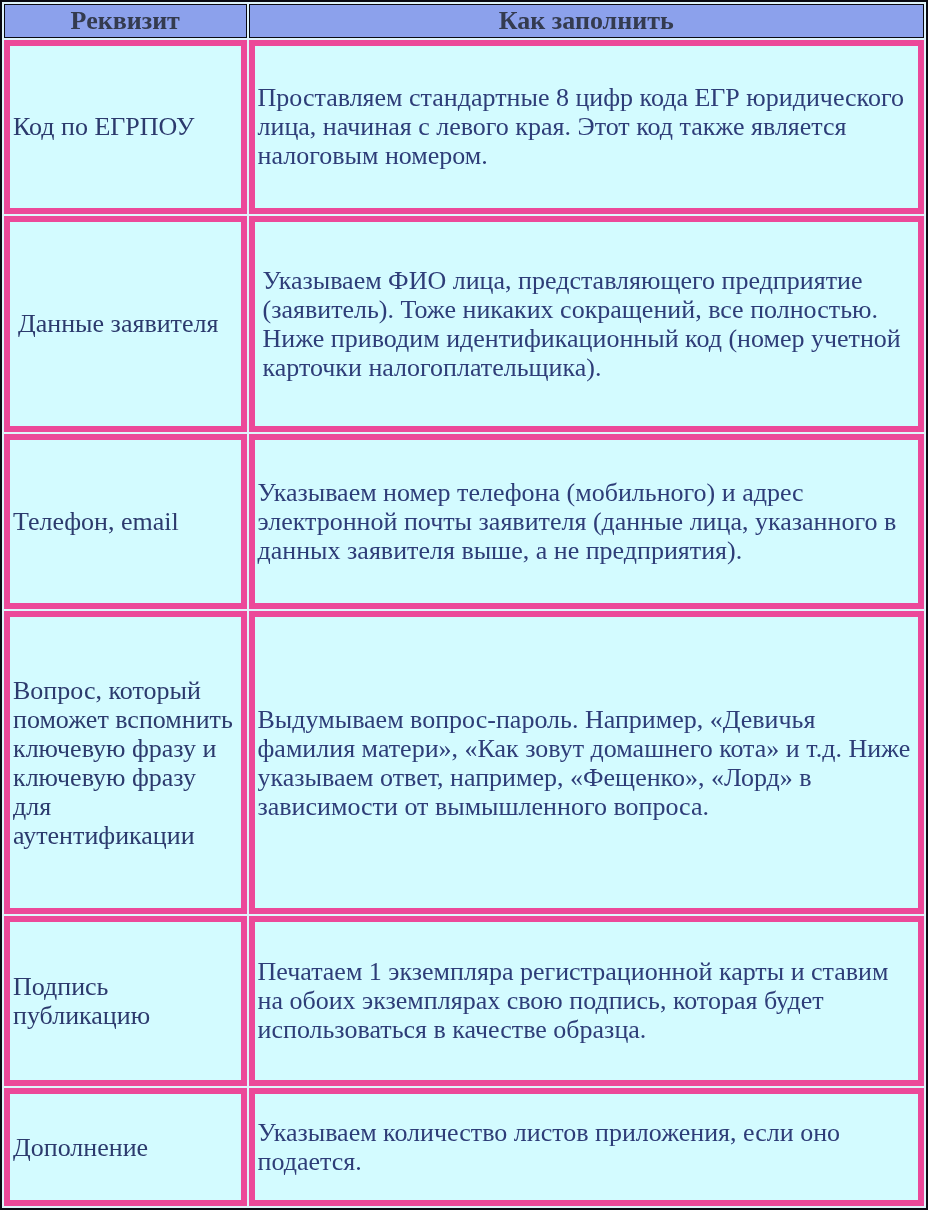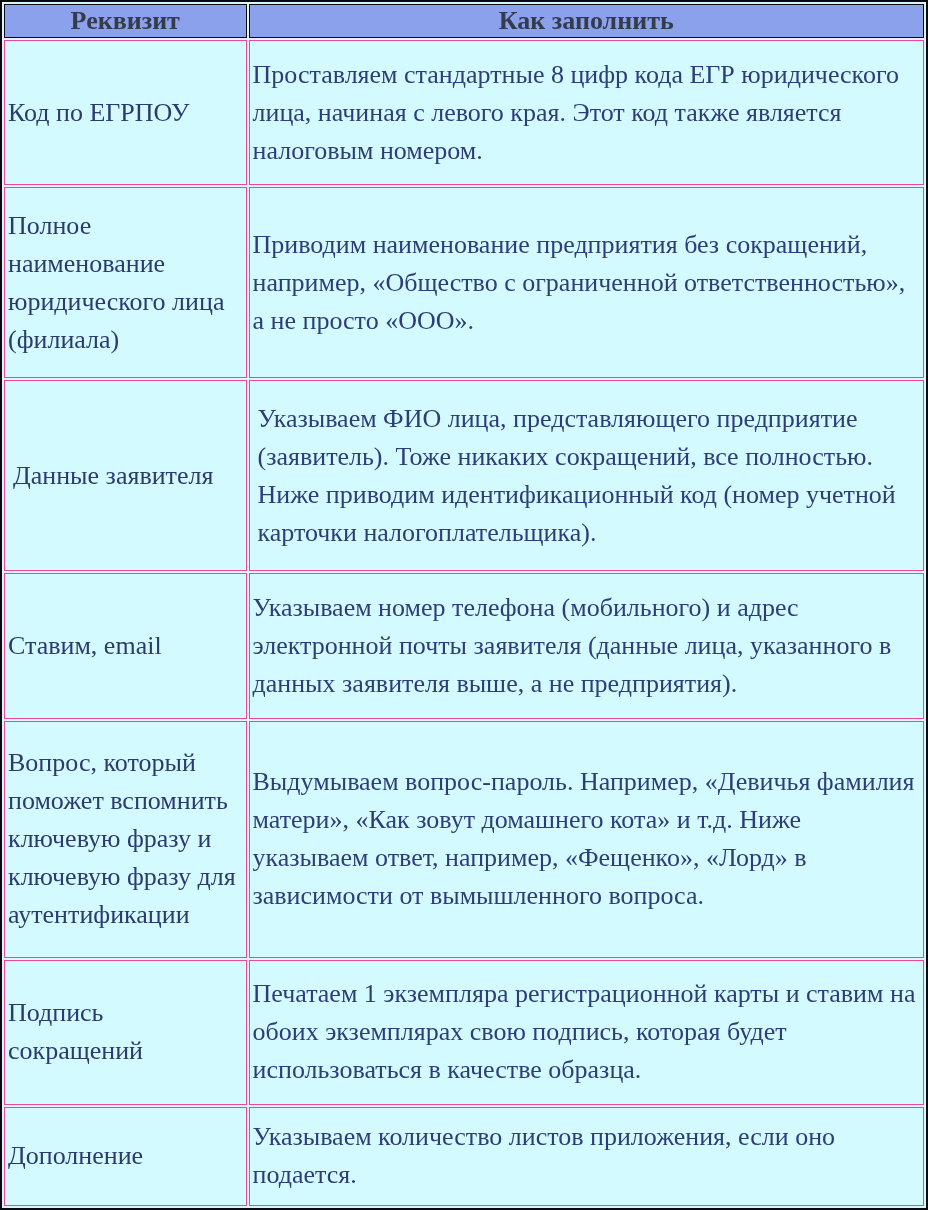--- a/index.html
+++ b/index.html
@@ -32,24 +32,24 @@
     border: 1px solid #0a0a12;
     font-size: 26px;
     font-weight: bold;
     text-align: center;
     vertical-align: middle;
     height: 30px;
     padding: 1px 19px;
   }
   td.cell {
     background: #d3fbff;
-    border: 1px solid #ec4899;
+    border: 6px solid #ec4899;
     color: #2e3d78;
     font-size: 26px;
-    line-height: 38px;
+    line-height: 29px;
     vertical-align: middle;
     padding: 2px 3px;
     box-sizing: border-box;
     overflow: hidden;
   }
   td.cell-field {
     color: #2c3a6d;
   }
   td.cell-how {
     text-align: left;
@@ -78,38 +78,34 @@
       <tr>
         <th class="hdr">Реквизит</th>
         <th class="hdr">Как заполнить</th>
       </tr>
     </thead>
     <tbody>
       <tr class="r0">
         <td class="cell cell-field">Код по ЕГРПОУ</td>
         <td class="cell cell-how">Проставляем стандартные 8 цифр кода ЕГР юридического лица, начиная с левого края. Этот код также является налоговым номером.</td>
       </tr>
-      <tr class="r1">
-        <td class="cell cell-field">Полное наименование юридического лица (филиала)</td>
-        <td class="cell cell-how">Приводим наименование предприятия без сокращений, например, «Общество с ограниченной ответственностью», а не просто «ООО».</td>
-      </tr>
       <tr class="r3">
         <td class="cell cell-field">Данные заявителя</td>
         <td class="cell cell-how">Указываем ФИО лица, представляющего предприятие (заявитель). Тоже никаких сокращений, все полностью. Ниже приводим идентификационный код (номер учетной карточки налогоплательщика).</td>
       </tr>
       <tr class="r4">
-        <td class="cell cell-field">Ставим, email</td>
+        <td class="cell cell-field">Телефон, email</td>
         <td class="cell cell-how">Указываем номер телефона (мобильного) и адрес электронной почты заявителя (данные лица, указанного в данных заявителя выше, а не предприятия).</td>
       </tr>
       <tr class="r5">
         <td class="cell cell-field">Вопрос, который поможет вспомнить ключевую фразу и ключевую фразу для аутентификации</td>
         <td class="cell cell-how">Выдумываем вопрос-пароль. Например, «Девичья фамилия матери», «Как зовут домашнего кота» и т.д. Ниже указываем ответ, например, «Фещенко», «Лорд» в зависимости от вымышленного вопроса.</td>
       </tr>
       <tr class="r7">
-        <td class="cell cell-field">Подпись сокращений</td>
+        <td class="cell cell-field">Подпись публикацию</td>
         <td class="cell cell-how">Печатаем 1 экземпляра регистрационной карты и ставим на обоих экземплярах свою подпись, которая будет использоваться в качестве образца.</td>
       </tr>
       <tr class="r8">
         <td class="cell cell-field">Дополнение</td>
         <td class="cell cell-how">Указываем количество листов приложения, если оно подается.</td>
       </tr>
 
     </tbody>
   </table>
 </div>

